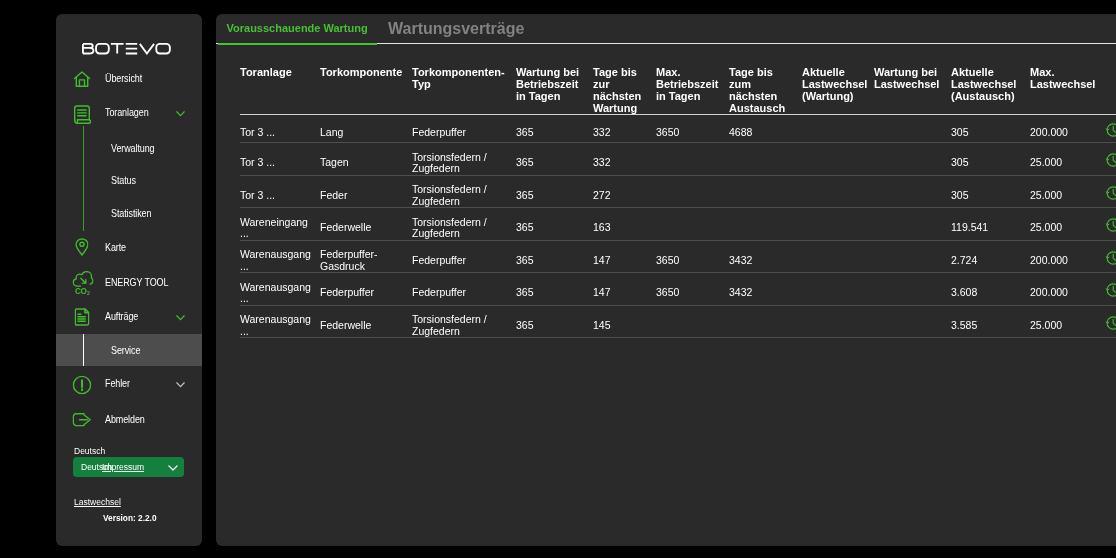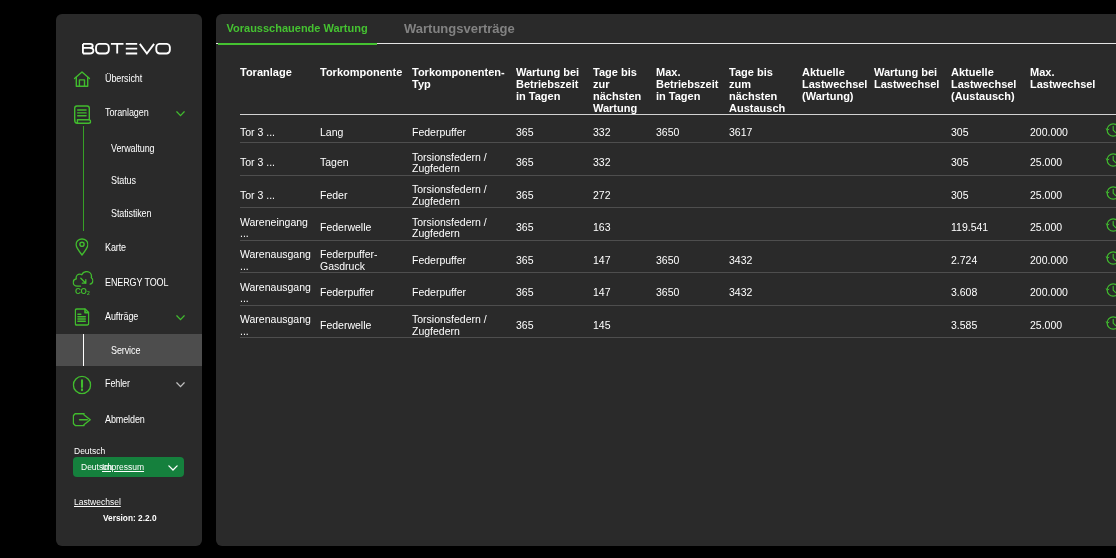--- a/index.html
+++ b/index.html
@@ -17,21 +17,21 @@
 #svcline { position:absolute; left:26.5px; top:320px; width:1.5px; height:32px; background:#fff; }
 #gline { position:absolute; left:26.8px; top:111.5px; width:1px; height:105px; background:#36a026; }
 #sprache { position:absolute; left:18px; top:436.5px; transform:translateY(-50%); color:#fff; font-size:8.5px; }
 #langsel { position:absolute; left:17px; top:443px; width:111px; height:20px; background:#15803d; border-radius:4px; color:#fff; font-size:8.5px; }
 #langsel span { position:absolute; left:8px; top:50%; transform:translateY(-50%); }
 .slink { position:absolute; left:18px; color:#fff; font-size:8.5px; text-decoration:underline; transform:translateY(-50%); }
 #version { position:absolute; left:47px; top:503.5px; transform:translateY(-50%); color:#fff; font-size:8.3px; font-weight:bold; }
 
 #tabs { position:absolute; left:0; top:0; width:100%; height:29.5px; border-bottom:1.5px solid #e4e4e4; }
 #tab1 { position:absolute; left:1.5px; top:0; height:31px; border-bottom:2px solid #45c231; padding:0 9px; color:#45c231; font-weight:bold; font-size:11px; line-height:29px; }
-#tab2 { position:absolute; left:176px; top:0; height:29px; padding:0 12px; color:#828282; font-weight:bold; font-size:13px; line-height:29px; }
+#tab2 { position:absolute; left:160px; top:0; height:29px; padding:0 12px; color:#828282; font-weight:bold; font-size:16px; line-height:29px; }
 table { position:absolute; left:24px; top:52px; border-collapse:collapse; table-layout:fixed; width:892px; }
 th { text-align:left; vertical-align:top; font-size:11px; line-height:12px; color:#fff; font-weight:bold; padding:0 8px 0 0; border-bottom:1px solid #d2d2d2; }
 th.noline { border-bottom:none; }
 td { vertical-align:middle; font-size:10.5px; line-height:11.5px; color:#fff; padding:8.5px 8px 0 0; height:28px; border-bottom:1px solid #4e4e4e; }
 td.ic { padding:2.5px 0 0 3px; }
 </style>
 </head>
 <body>
 <div id="sidebar" class="panel">
 
@@ -160,21 +160,21 @@
       </tr>
     </thead>
     <tbody>
       <tr>
           <td>Tor 3 ...</td>
           <td>Lang</td>
           <td>Federpuffer</td>
           <td>365</td>
           <td>332</td>
           <td>3650</td>
-          <td>3617</td>
+          <td>4688</td>
           <td></td>
           <td></td>
           <td>305</td>
           <td>200.000</td>
           <td class="ic">
             <svg width="16" height="16" viewBox="0 0 16 16" fill="none" stroke="#41bb2e" stroke-width="1.15" stroke-linecap="round" stroke-linejoin="round">
               <circle cx="8.2" cy="8" r="6.1"></circle>
               <path d="M1.3,6.7 L2.3,8.4 L4,7.2" stroke-width="1"></path>
               <path d="M8.2,4.4 L8.2,8.2 L10.7,10.7"></path>
             </svg>

